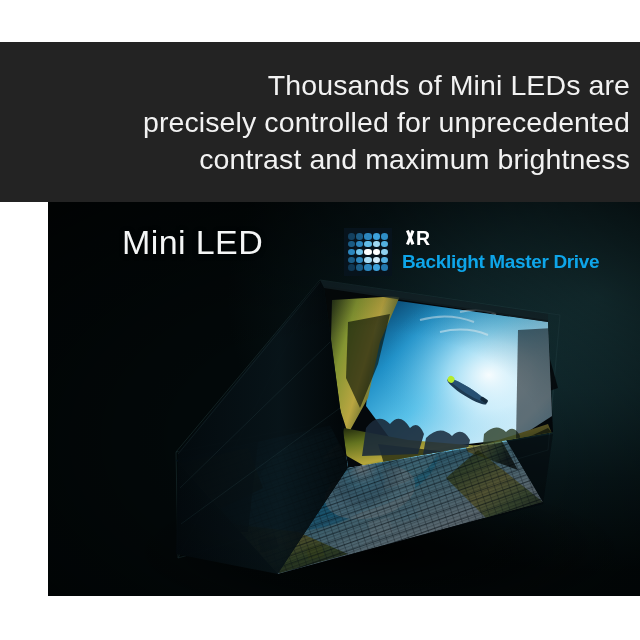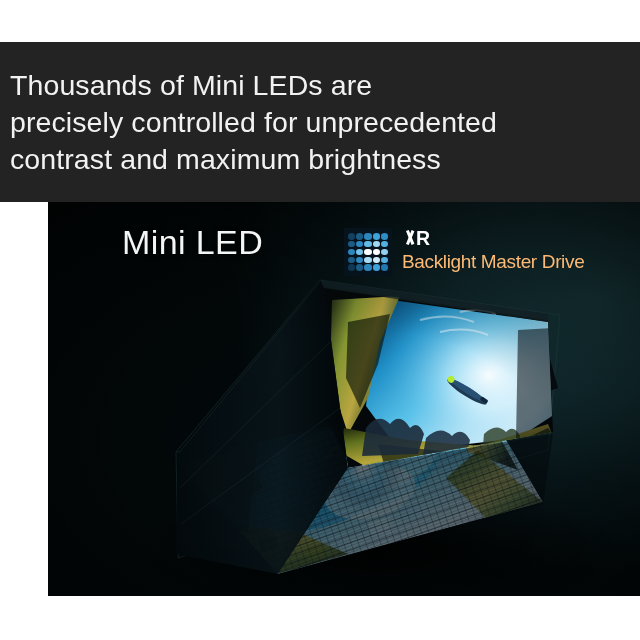--- a/index.html
+++ b/index.html
@@ -29,21 +29,21 @@
     background:#232323;
     display:flex; align-items:center; justify-content:center;
   }
   .headline-text {
     color:#f2f2f2;
     font-family:"Liberation Sans", sans-serif;
     font-weight:300;
     font-size:28.5px;
     line-height:37px;
     letter-spacing:0.1px;
-    text-align:left;
+    text-align:right;
     width:620px;
     white-space:pre-line;
   }
 
   
   .hero {
     position:absolute; left:0; top:202px; width:640px; height:394px;
     overflow:hidden;
     background:#000206;
     margin-left:48px;
@@ -112,22 +112,22 @@
   .xr-mark .x-glyph::after {
     content:""; position:absolute; left:50%; top:0;
     width:2.6px; height:15px; background:#ffffff;
     transform-origin:50% 50%;
   }
   .xr-mark .x-glyph::before { transform:translateX(-50%) rotate(22deg); }
   .xr-mark .x-glyph::after  { transform:translateX(-50%) rotate(-22deg); }
   .xr-mark .r-glyph { font-size:19.5px; line-height:19px; font-weight:700; }
 
   .xr-sub {
-    color:#fdba74;
-    font-weight:400;
+    color:#0ea5e9;
+    font-weight:700;
     font-size:19px;
     line-height:23px;
     letter-spacing:-0.35px;
     margin-top:2px;
     white-space:nowrap;
   }
 
   
   .tv-stage {
     position:absolute; left:0; top:0; width:640px; height:394px;

